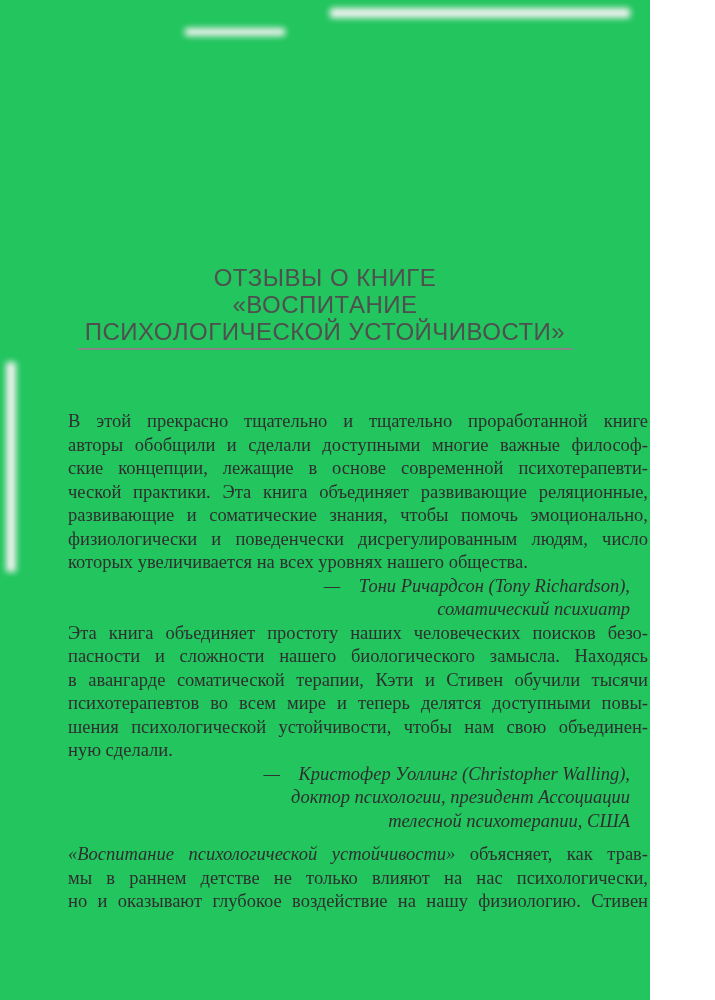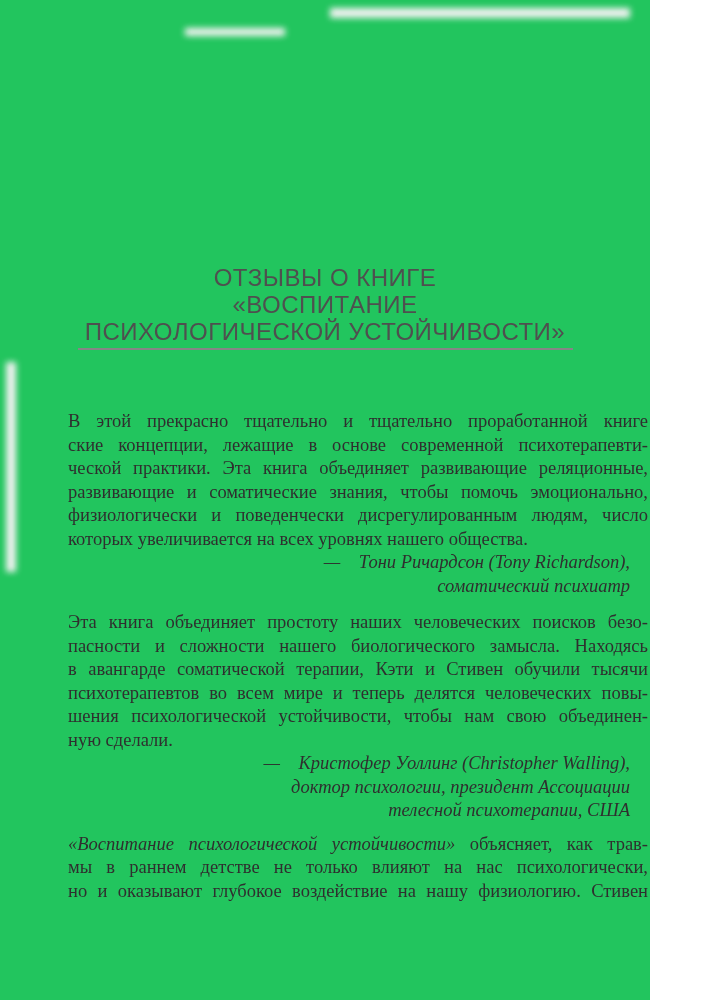--- a/index.html
+++ b/index.html
@@ -46,21 +46,21 @@
   
   .bodytext {
     width: 580px;
     margin: 60px 0 0 68px;
     font-family: "Liberation Serif", "DejaVu Serif", serif;
     font-size: 18.5px;
     line-height: 23.5px;
     color: #2f2f2f;
   }
   .review { margin: 0; }
-  .review.gap-lg { margin-top: 13px; }
+  .review.gap-lg { }
   .review.gap-md { margin-top: 10px; }
 
   .tline {
     text-align: justify;
     text-align-last: justify;
     white-space: normal;
   }
   .tline.lastline {
     text-align-last: left;
   }
@@ -85,34 +85,35 @@
     <div>ОТЗЫВЫ О КНИГЕ</div>
     <div>«ВОСПИТАНИЕ</div>
     <div>ПСИХОЛОГИЧЕСКОЙ УСТОЙЧИВОСТИ»</div>
   </header>
   <hr class="heading-rule">
 
   <main class="bodytext">
 
     <section class="review">
       <div class="tline">В этой прекрасно тщательно и тщательно проработанной книге</div>
+      <div class="tline">авторы обобщили и сделали доступными многие важные философ-</div>
       <div class="tline">ские концепции, лежащие в основе современной психотерапевти-</div>
       <div class="tline">ческой практики. Эта книга объединяет развивающие реляционные,</div>
       <div class="tline">развивающие и соматические знания, чтобы помочь эмоционально,</div>
       <div class="tline">физиологически и поведенчески дисрегулированным людям, число</div>
       <div class="tline lastline">которых увеличивается на всех уровнях нашего общества.</div>
       <div class="attrline">— Тони Ричардсон (Tony Richardson),</div>
       <div class="attrline">соматический психиатр</div>
     </section>
 
     <section class="review gap-lg">
       <div class="tline">Эта книга объединяет простоту наших человеческих поисков безо-</div>
       <div class="tline">пасности и сложности нашего биологического замысла. Находясь</div>
       <div class="tline">в авангарде соматической терапии, Кэти и Стивен обучили тысячи</div>
-      <div class="tline">психотерапевтов во всем мире и теперь делятся человеческих повы-</div>
+      <div class="tline">психотерапевтов во всем мире и теперь делятся доступными повы-</div>
       <div class="tline">шения психологической устойчивости, чтобы нам свою объединен-</div>
       <div class="tline lastline">ную сделали.</div>
       <div class="attrline">— Кристофер Уоллинг (Christopher Walling),</div>
       <div class="attrline">доктор психологии, президент Ассоциации</div>
       <div class="attrline">телесной психотерапии, США</div>
     </section>
 
     <section class="review gap-md">
       <div class="tline"><span class="italic">«Воспитание психологической устойчивости»</span><span> объясняет, как трав-</span></div>
       <div class="tline">мы в раннем детстве не только влияют на нас психологически,</div>

